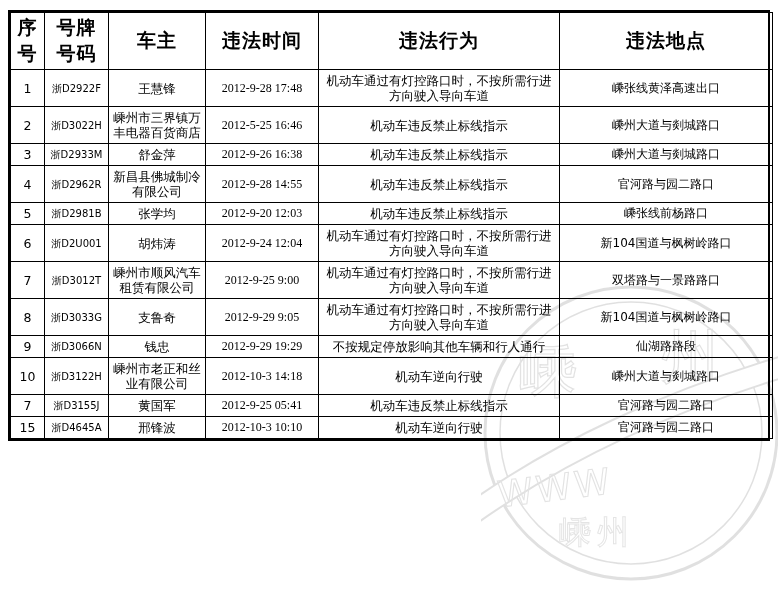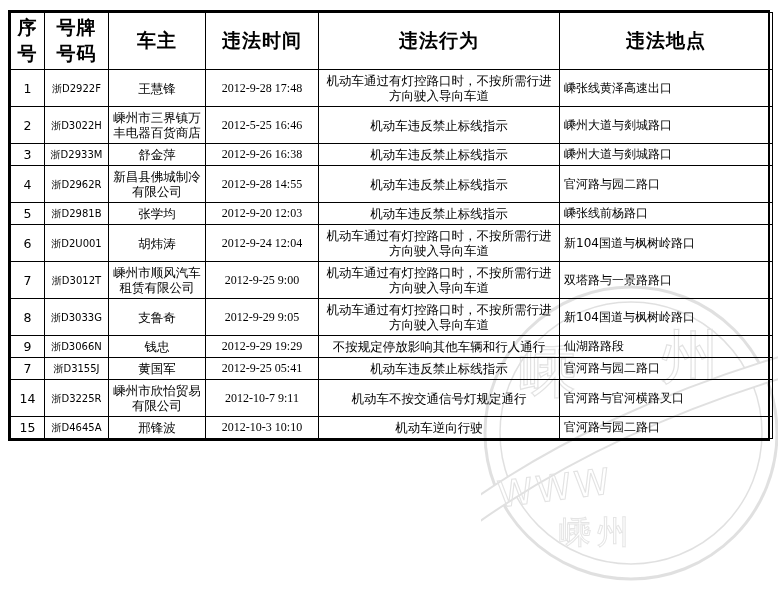--- a/index.html
+++ b/index.html
@@ -24,21 +24,21 @@
   th,td{border:1px solid #000;box-sizing:border-box;}
   th{
     font-weight:bold;font-size:19px;height:30px;
     letter-spacing:1px;padding:2px;
   }
   td{font-size:12.5px;line-height:15px;padding:3px 4px;vertical-align:middle;}
   .c-index,.c-plate,.c-owner,.c-time{text-align:center;}
   .c-time{font-family:Liberation Serif, serif;font-size:12px;letter-spacing:0;}
   .c-plate{font-size:10px;}
   .c-violation{text-align:center;}
-  .c-location{text-align:left;font-size:12px;}
+  .c-location{text-align:center;font-size:12px;}
 </style>
 </head>
 <body>
 
 <div class="page">
 
   <div class="watermark">
     <svg width="300" height="308" viewBox="0 0 300 308">
       <g fill="none" stroke="#c8c8c8">
         <circle cx="150" cy="152" r="146" stroke-width="3"></circle>
@@ -147,40 +147,40 @@
 
   <tr>
     <td class="c-index">9</td>
     <td class="c-plate">浙D3066N</td>
     <td class="c-owner">钱忠</td>
     <td class="c-time">2012-9-29 19:29</td>
     <td class="c-violation">不按规定停放影响其他车辆和行人通行</td>
     <td class="c-location">仙湖路路段</td>
   </tr>
 
+  <tr>
+    <td class="c-index">10</td>
+    <td class="c-plate">浙D3122H</td>
+    <td class="c-owner">嵊州市老正和丝业有限公司</td>
+    <td class="c-time">2012-10-3 14:18</td>
+    <td class="c-violation">机动车逆向行驶</td>
+    <td class="c-location">嵊州大道与剡城路口</td>
+  </tr>
 
 
   <tr>
     <td class="c-index">7</td>
     <td class="c-plate">浙D3155J</td>
     <td class="c-owner">黄国军</td>
     <td class="c-time">2012-9-25 05:41</td>
     <td class="c-violation">机动车违反禁止标线指示</td>
     <td class="c-location">官河路与园二路口</td>
   </tr>
 
 
-  <tr>
-    <td class="c-index">14</td>
-    <td class="c-plate">浙D3225R</td>
-    <td class="c-owner">嵊州市欣怡贸易有限公司</td>
-    <td class="c-time">2012-10-7 9:11</td>
-    <td class="c-violation">机动车不按交通信号灯规定通行</td>
-    <td class="c-location">官河路与官河横路叉口</td>
-  </tr>
 
   <tr>
     <td class="c-index">15</td>
     <td class="c-plate">浙D4645A</td>
     <td class="c-owner">邢锋波</td>
     <td class="c-time">2012-10-3 10:10</td>
     <td class="c-violation">机动车逆向行驶</td>
     <td class="c-location">官河路与园二路口</td>
   </tr>
 

